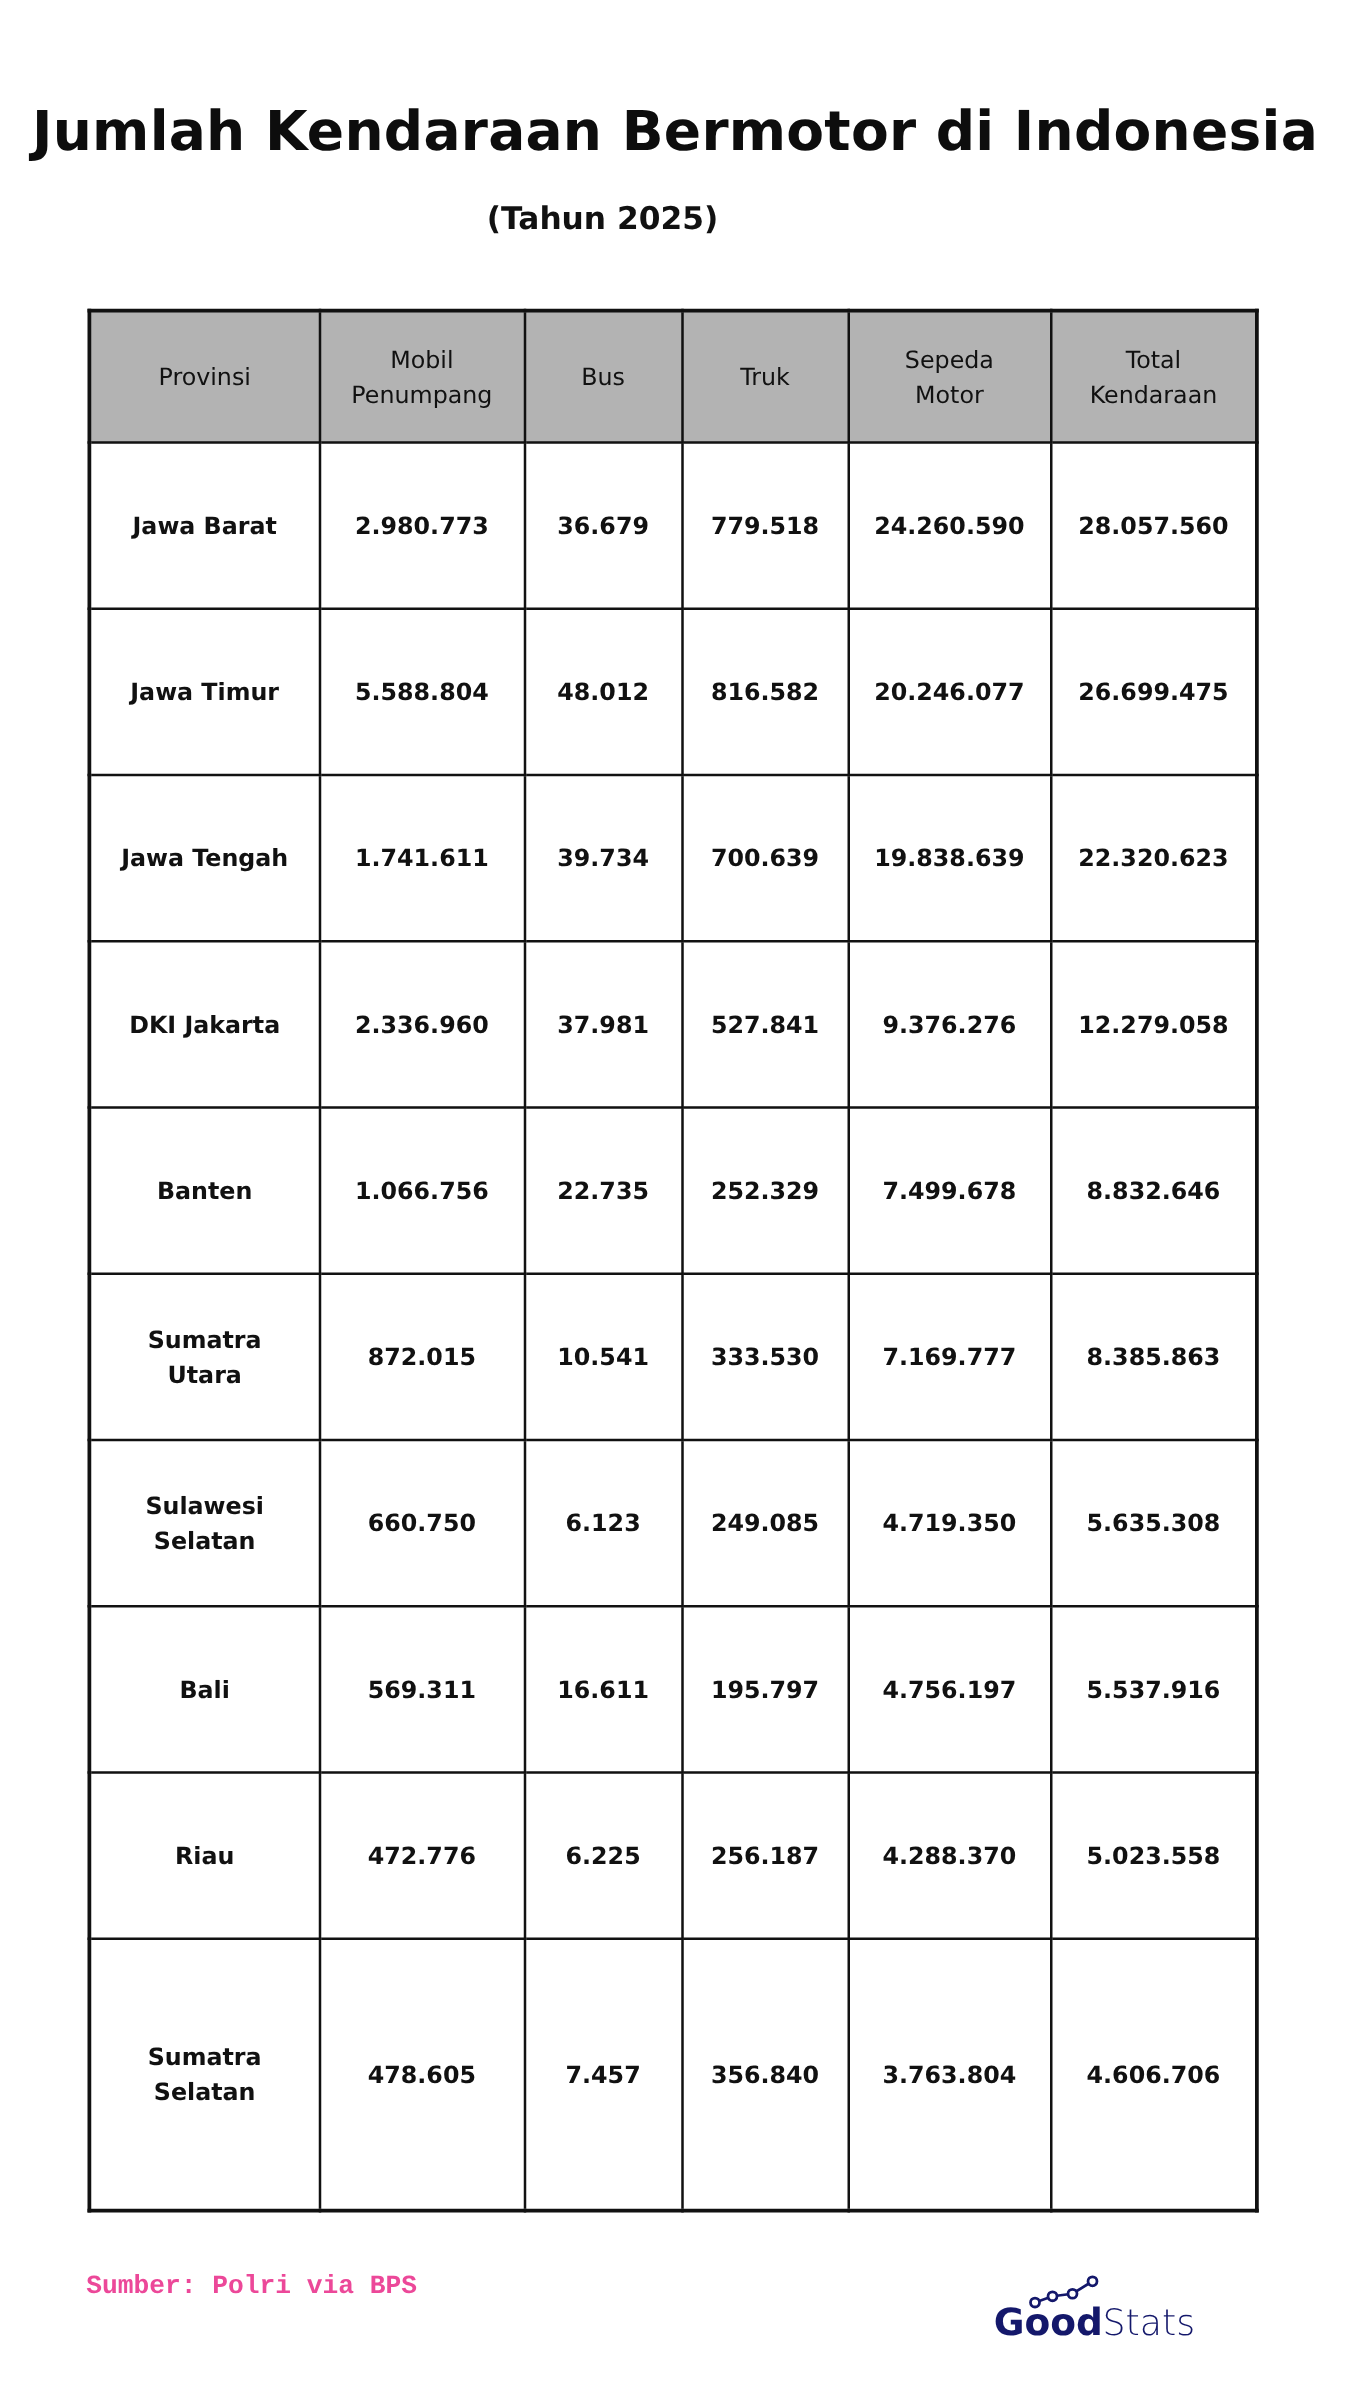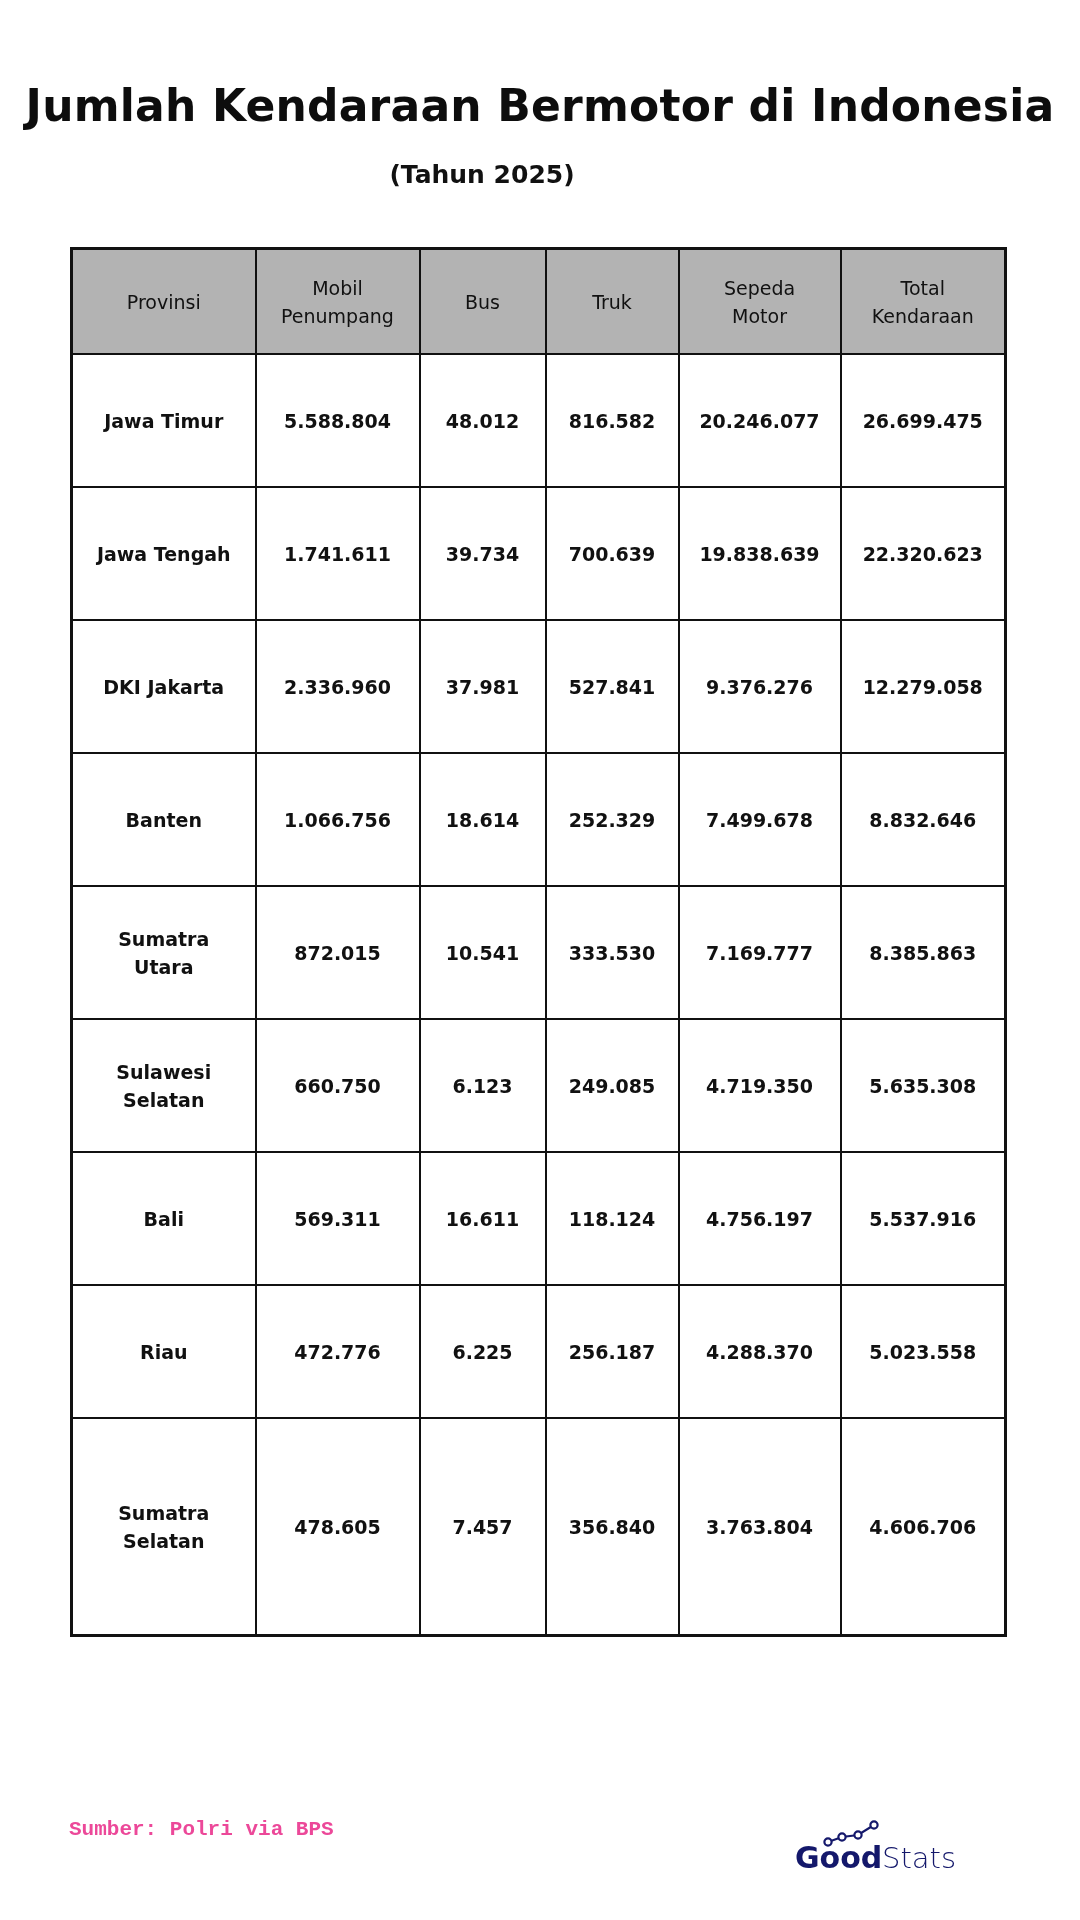--- a/index.html
+++ b/index.html
@@ -111,20 +111,28 @@
       <th><span>Provinsi</span></th>
       <th><span>Mobil</span><br><span>Penumpang</span></th>
       <th><span>Bus</span></th>
       <th><span>Truk</span></th>
       <th><span>Sepeda</span><br><span>Motor</span></th>
       <th><span>Total</span><br><span>Kendaraan</span></th>
     </tr>
   </thead>
   <tbody id="table-body">
       <tr>
+        <td style="padding: 0px 22px;">Jawa Barat</td>
+        <td>2.980.773</td>
+        <td>36.679</td>
+        <td>779.518</td>
+        <td>24.260.590</td>
+        <td>28.057.560</td>
+      </tr>
+      <tr>
         <td style="padding: 0px 22px;">Jawa Timur</td>
         <td>5.588.804</td>
         <td>48.012</td>
         <td>816.582</td>
         <td>20.246.077</td>
         <td>26.699.475</td>
       </tr>
       <tr>
         <td style="padding: 0px 22px;">Jawa Tengah</td>
         <td>1.741.611</td>
@@ -137,21 +145,21 @@
         <td style="padding: 0px 22px;">DKI Jakarta</td>
         <td>2.336.960</td>
         <td>37.981</td>
         <td>527.841</td>
         <td>9.376.276</td>
         <td>12.279.058</td>
       </tr>
       <tr>
         <td style="padding: 0px 22px;">Banten</td>
         <td>1.066.756</td>
-        <td>18.614</td>
+        <td>22.735</td>
         <td>252.329</td>
         <td>7.499.678</td>
         <td>8.832.646</td>
       </tr>
       <tr>
         <td style="padding: 0px 22px;">Sumatra Utara</td>
         <td>872.015</td>
         <td>10.541</td>
         <td>333.530</td>
         <td>7.169.777</td>
@@ -162,21 +170,21 @@
         <td>660.750</td>
         <td>6.123</td>
         <td>249.085</td>
         <td>4.719.350</td>
         <td>5.635.308</td>
       </tr>
       <tr>
         <td style="padding: 0px 22px;">Bali</td>
         <td>569.311</td>
         <td>16.611</td>
-        <td>118.124</td>
+        <td>195.797</td>
         <td>4.756.197</td>
         <td>5.537.916</td>
       </tr>
       <tr>
         <td style="padding: 0px 22px; text-align: center;">Riau</td>
         <td>472.776</td>
         <td>6.225</td>
         <td>256.187</td>
         <td>4.288.370</td>
         <td>5.023.558</td>

